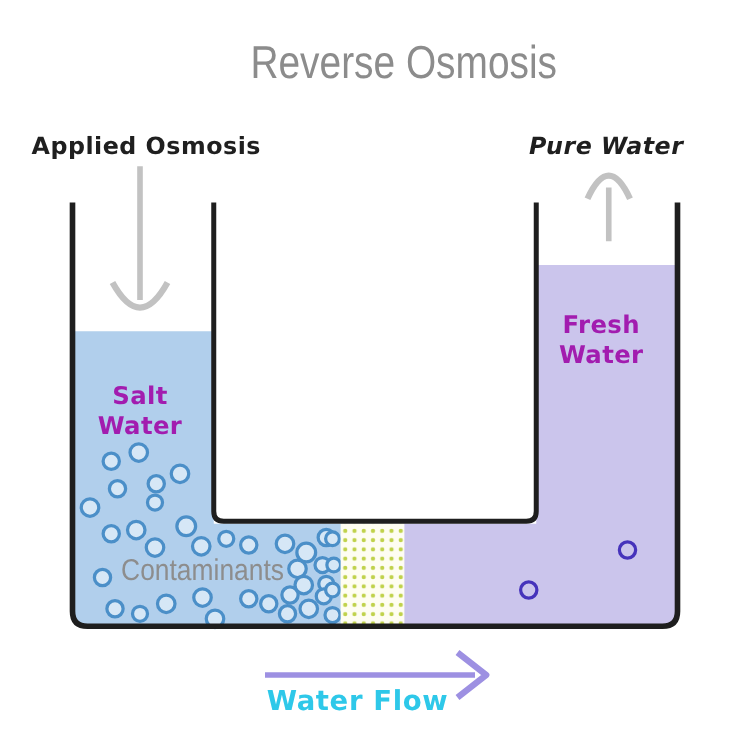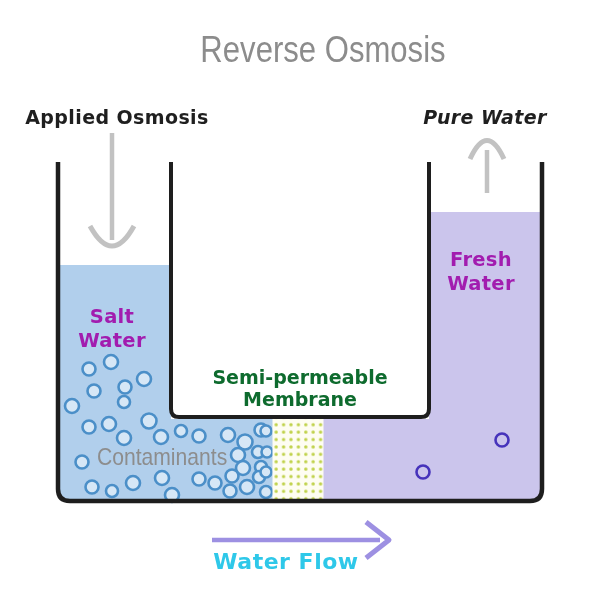--- a/index.html
+++ b/index.html
@@ -115,21 +115,20 @@
   </div>
 
   <div class="lbl dark-label applied-pressure">Applied Osmosis</div>
 
   <div class="lbl dark-label pure-water">Pure Water</div>
 
   <div class="lbl water-label salt-water">Salt Water</div>
 
   <div class="lbl water-label fresh-water">Fresh Water</div>
 
-  <div class="lbl membrane-label">Semi-permeable Membrane</div>
 
   <div class="lbl contaminants">
     <span class="squeeze">Contaminants</span>
   </div>
 
   <div class="lbl water-flow">Water Flow</div>
 
 </div>
 
 </body></html>

